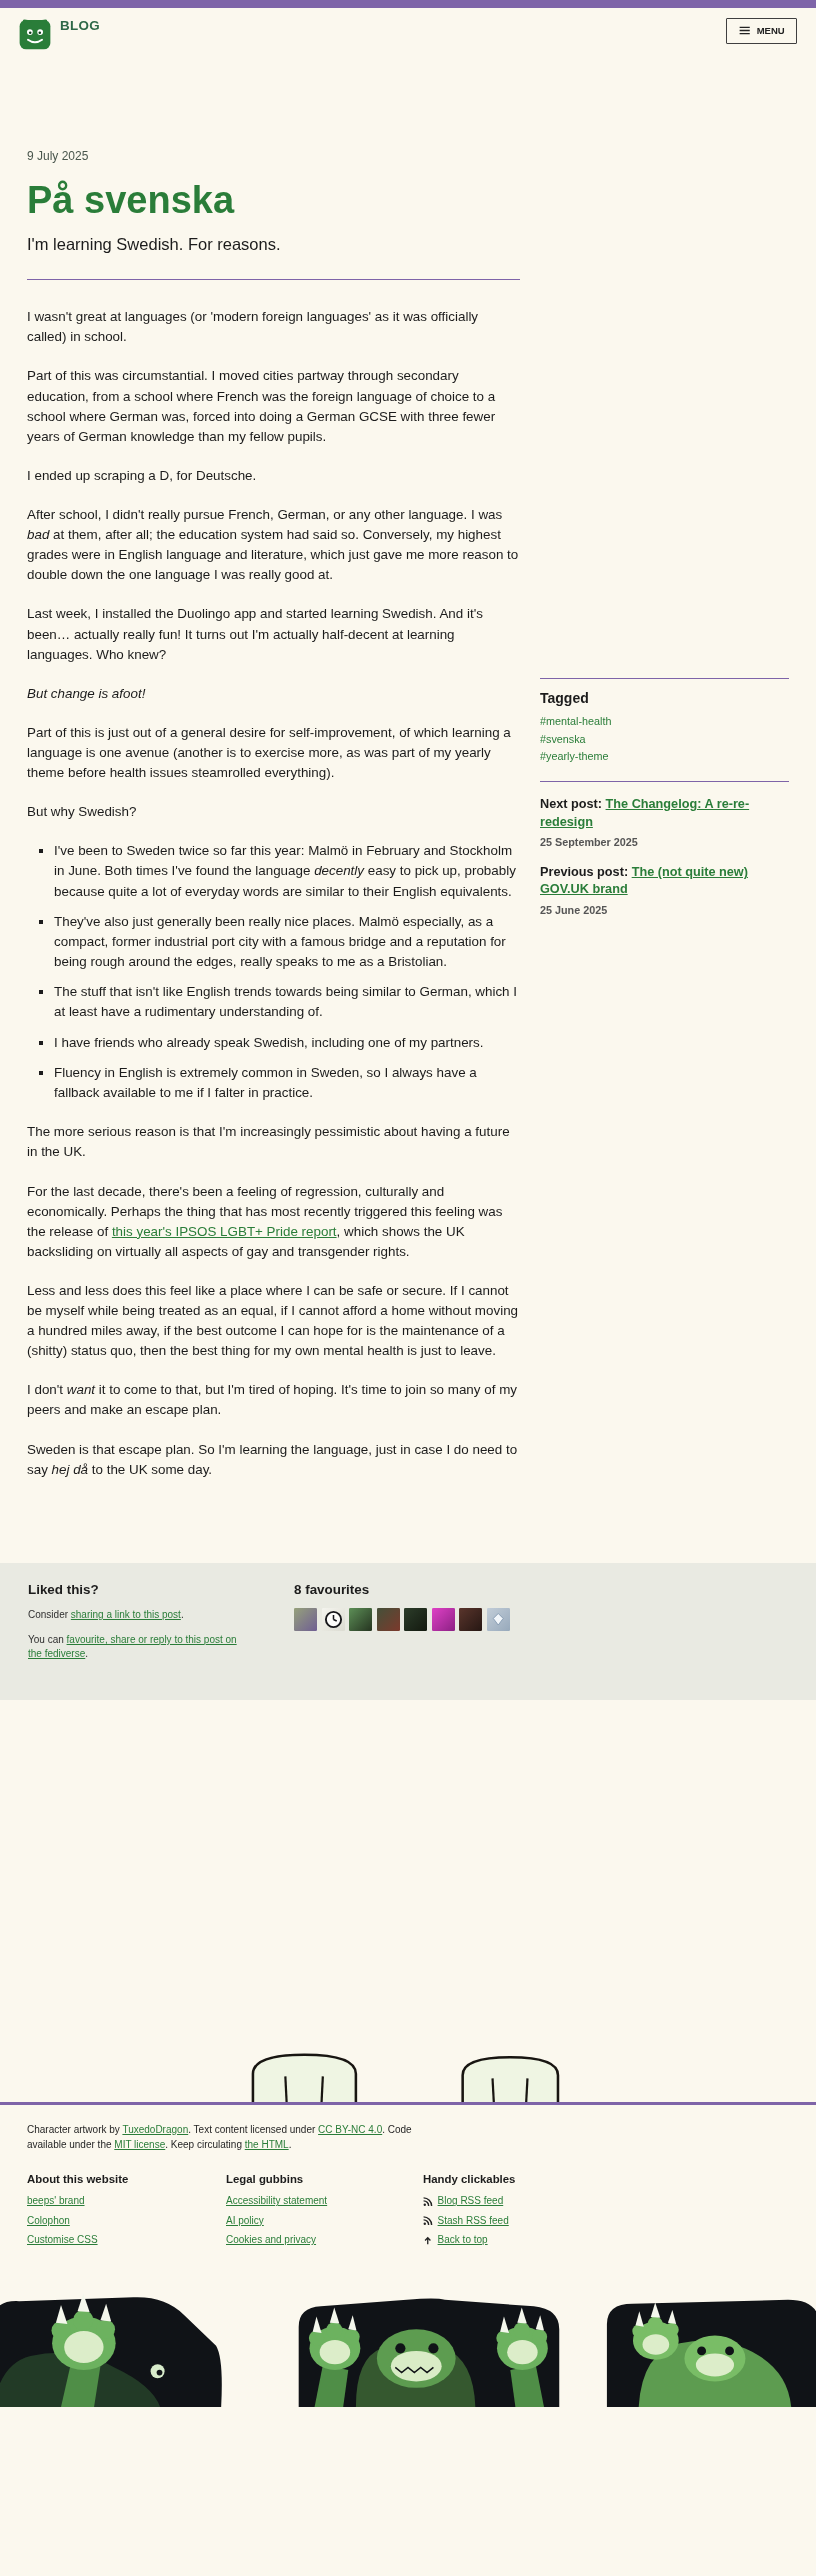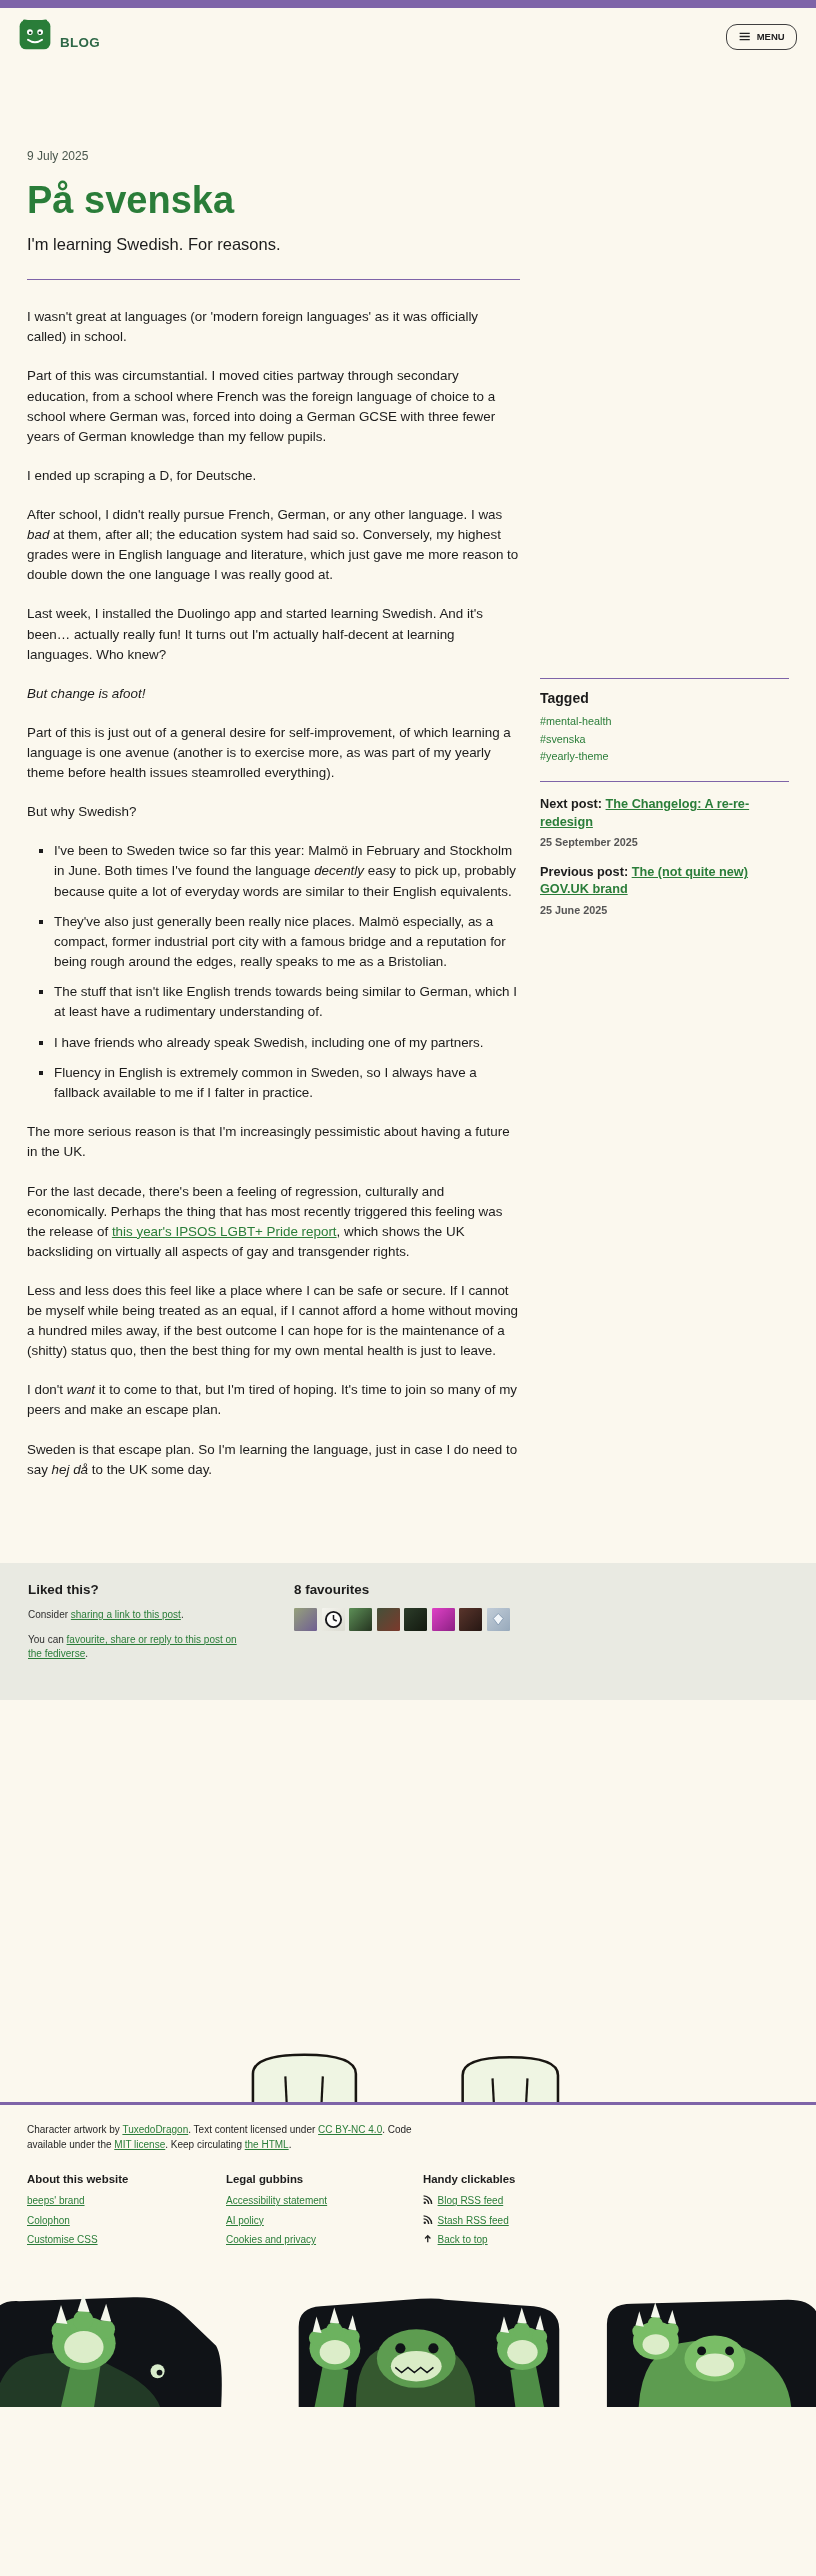--- a/index.html
+++ b/index.html
@@ -11,26 +11,26 @@
   }
   *{box-sizing:border-box}
   body{
     margin:0;
     background:var(--page-background);
     color:var(--text-color);
     font-family:"Liberation Sans","DejaVu Sans",sans-serif;
   }
   a{cursor:pointer}
   .top-bar{height:7.6px;background:var(--accent-purple)}
-  .site-header{display:flex;align-items:flex-end;padding:10.2px 19px}
+  .site-header{display:flex;align-items:flex-start;padding:10.2px 19px}
   .logo-wrap{width:32px;height:32px;display:inline-block;cursor:pointer}
   .site-name{margin-left:9px;font-size:13.4px;font-weight:700;color:#2e6847;letter-spacing:0.3px}
   .menu-button{
     margin-left:auto;display:flex;align-items:center;gap:6.4px;
-    background:transparent;border:1.3px solid #3f3f3f;border-radius:11px;
+    background:transparent;border:1.3px solid #3f3f3f;border-radius:1px;
     padding:6.4px 11.4px;font-size:9.5px;font-weight:700;color:#222;
     cursor:pointer;font-family:inherit;
   }
   .main-wrap{display:flex;align-items:center;padding:89px 27px 64px}
   article{width:493px;flex:none}
   .article-date{font-size:12px;color:#49564c;margin:0 0 18px}
   .article-title{font-size:38px;line-height:1.05;color:var(--brand-green);margin:0 0 14px;font-weight:700}
   .article-subtitle{font-size:16.5px;margin:0 0 25.4px}
   .rule{border:none;border-top:1.9px solid var(--accent-purple);margin:0 0 27px}
   .article-body p{font-size:13.4px;line-height:1.5;margin:0 0 19px}
@@ -53,21 +53,21 @@
   .avatar{width:23px;height:23px;display:flex;align-items:center;justify-content:center;border-radius:1.3px;cursor:pointer}
   .spacer{height:347px}
   .feet-wrap{height:55px;overflow:hidden}
   .feet-wrap svg{display:block}
   .footer-rule{height:3.2px;background:var(--accent-purple)}
   .credits{padding:16.5px 27px 2.5px;font-size:10px;line-height:1.5;max-width:445px;margin:0;color:#262626}
   .footer-columns{display:flex;padding:19px 27px 29px}
   .footer-col{width:199px}
   .footer-col:nth-child(2){width:197px}
   .footer-col h3{font-size:11.4px;margin:0 0 10.2px;font-weight:700}
-  .footer-link{display:flex;align-items:flex-start;gap:5.1px;font-size:10px;margin:8.3px 0;width:max-content}
+  .footer-link{display:flex;align-items:flex-end;gap:5.1px;font-size:10px;margin:8.3px 0;width:max-content}
   .icon-wrap{display:inline-flex;align-items:center}
   .link-icon{width:9.5px;height:9.5px}
   .bottom-art{display:block;width:100%;height:125px}
 </style>
 </head>
 <body>
 
 <div class="top-bar"></div>
 
 <header class="site-header">

